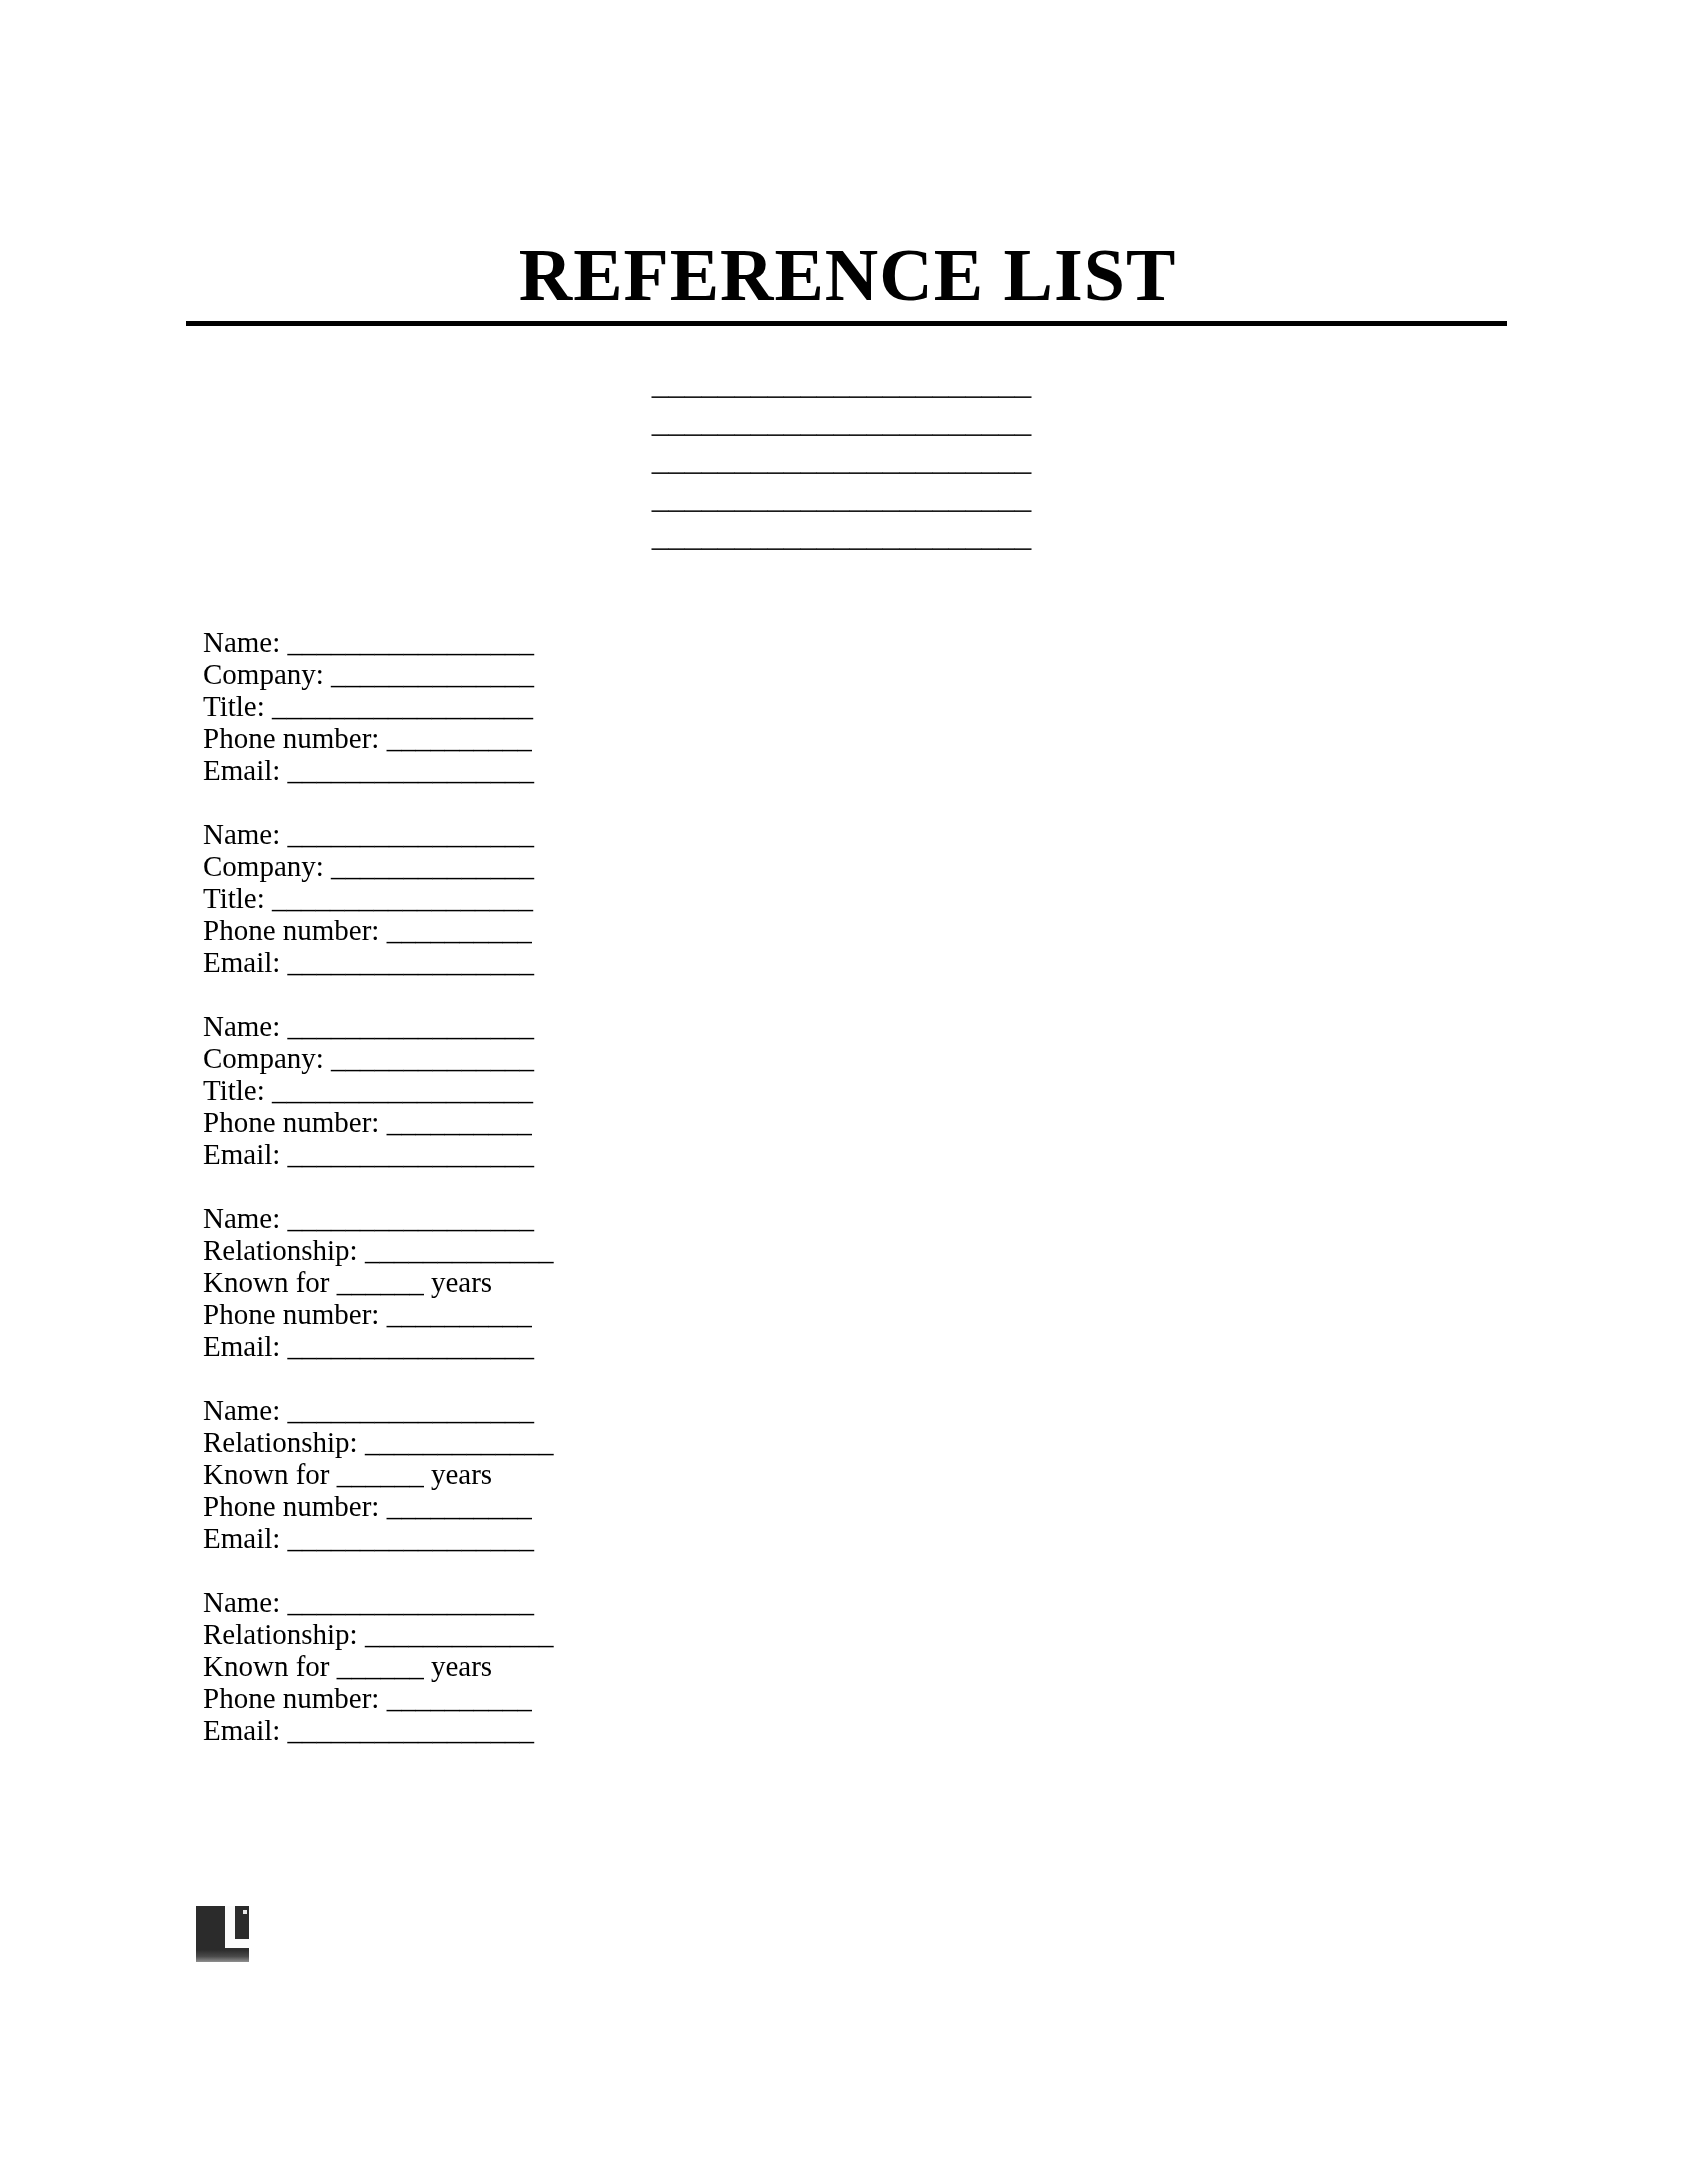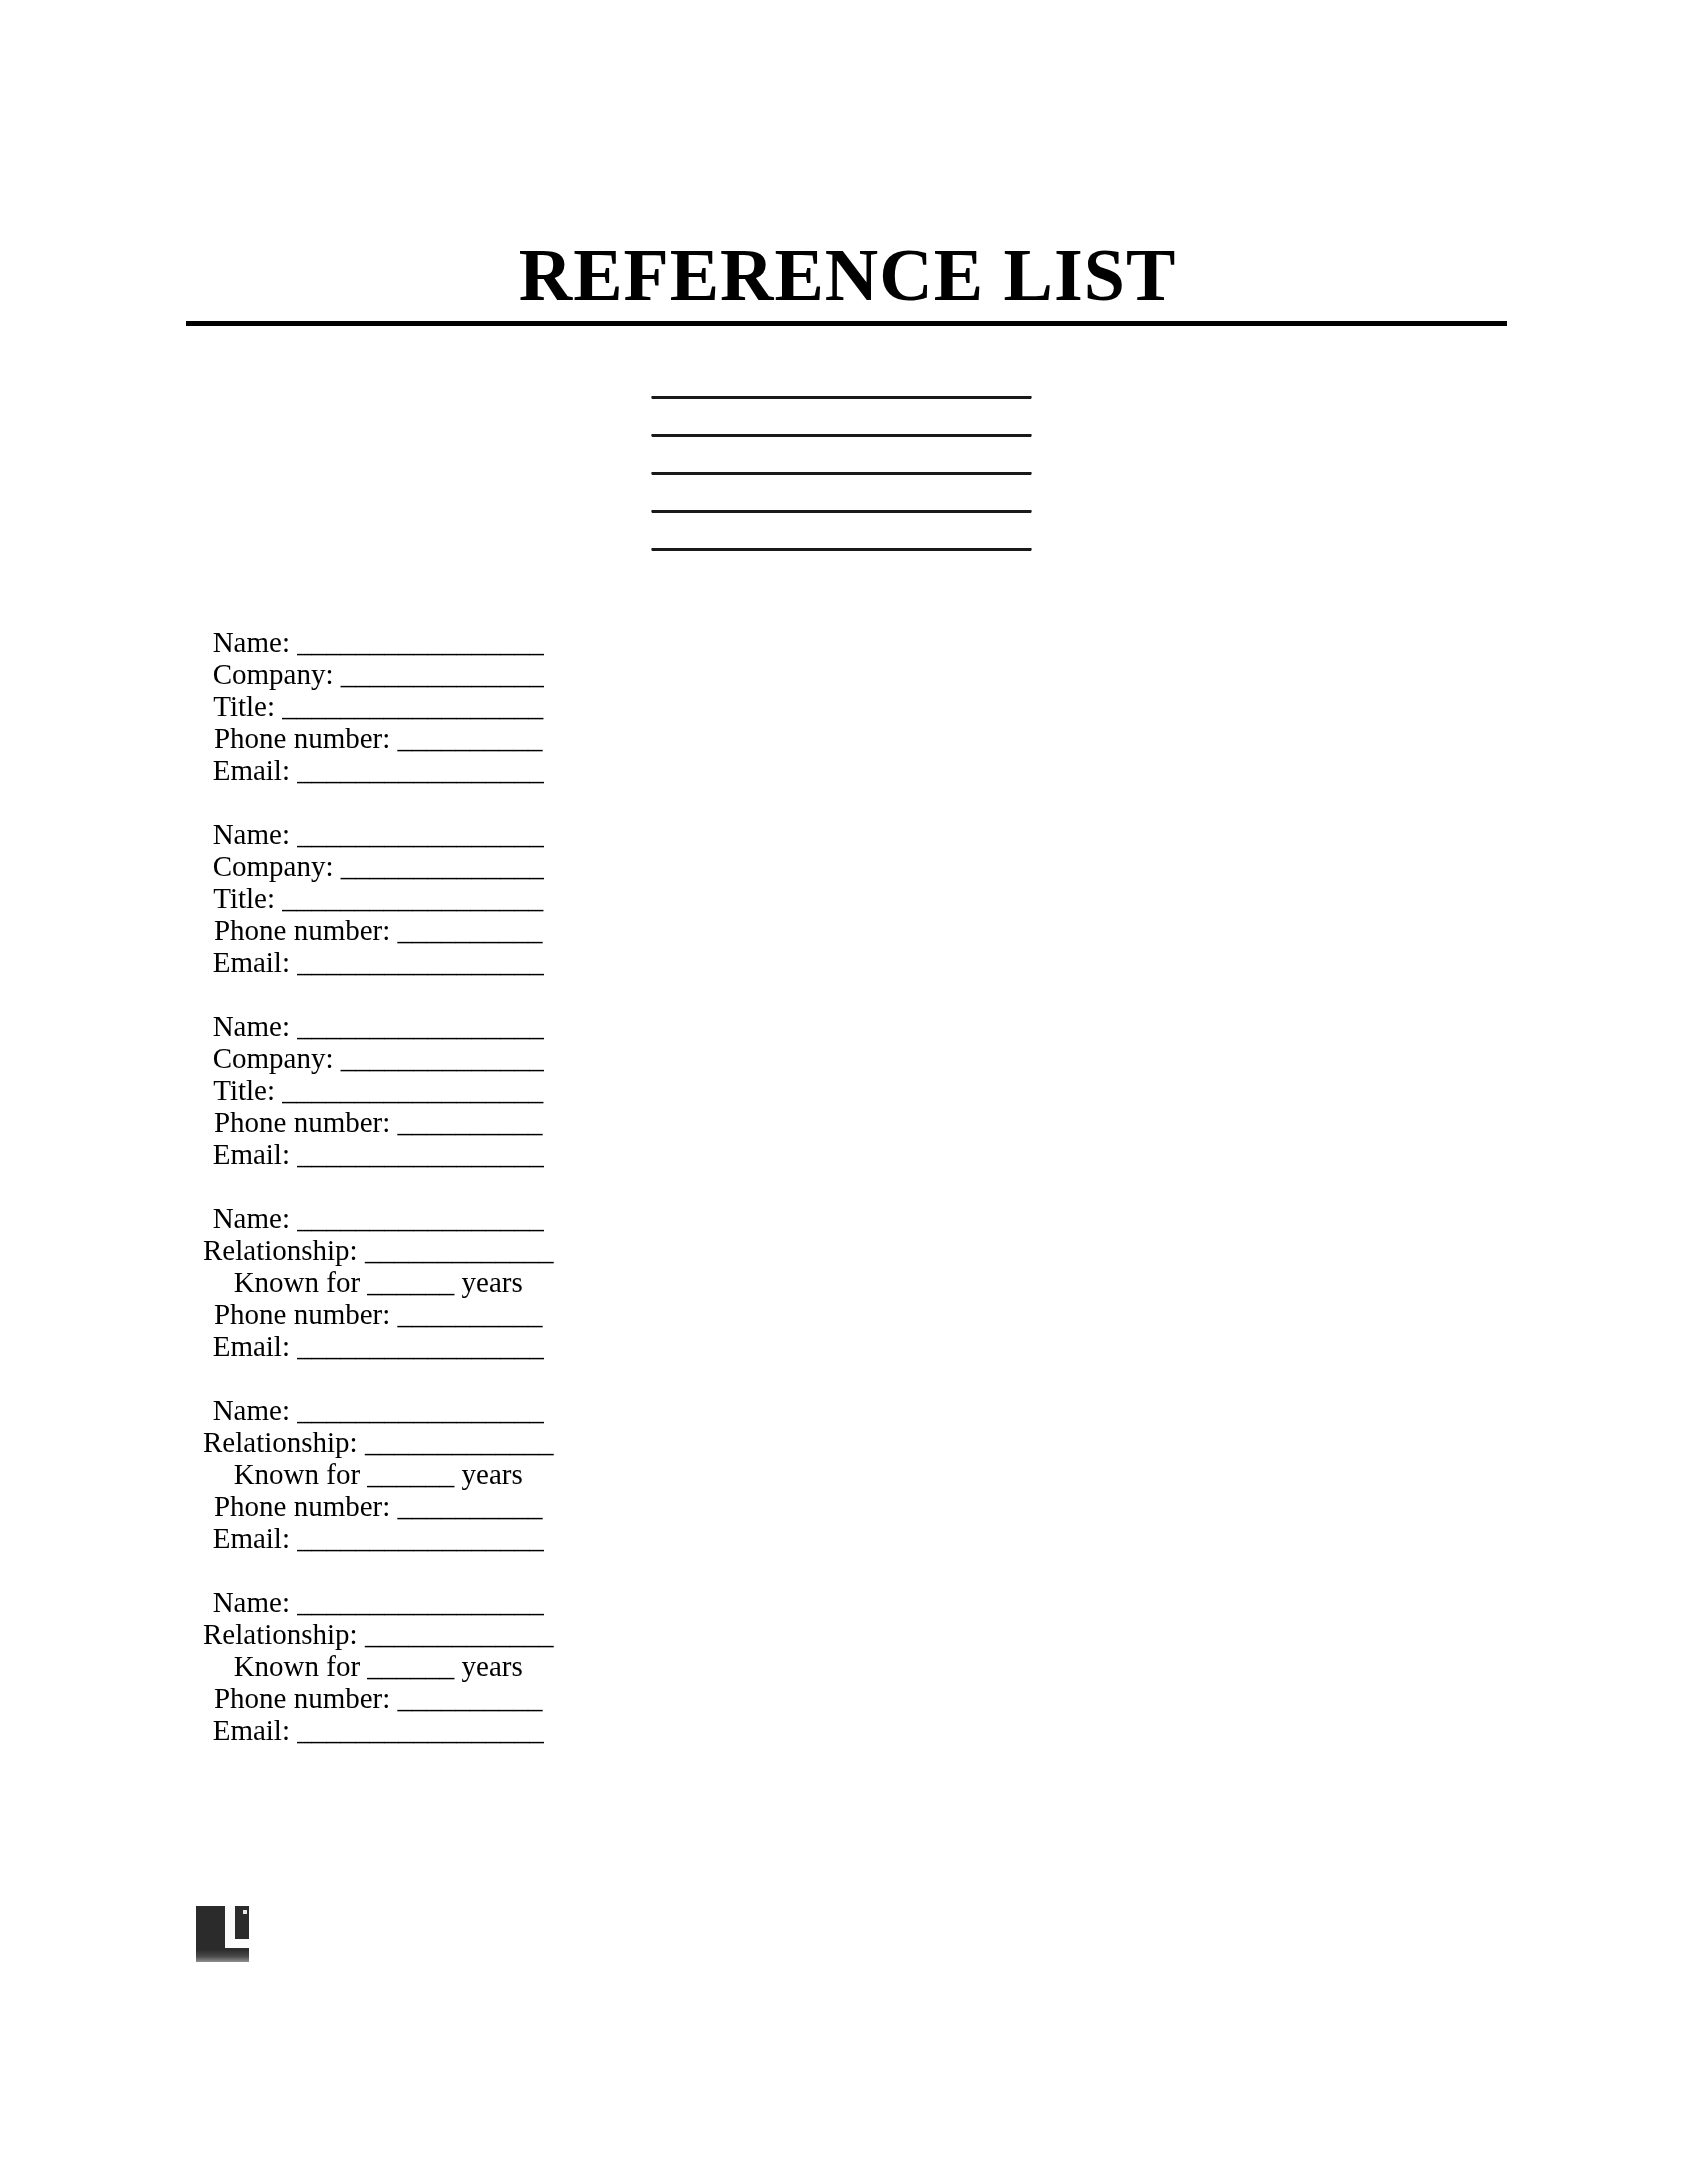--- a/index.html
+++ b/index.html
@@ -29,37 +29,36 @@
     width: 1321px; height: 5px;
     background: #000000;
   }
   .contact-lines {
     position: absolute;
     top: 364px; left: 0; right: 0;
     text-align: center;
     font-size: 33px;
     line-height: 38px;
     color: #1a1a1a;
-    text-decoration: underline;
   }
   .contact-lines .cline { white-space: pre; }
   .sections {
     position: absolute;
     left: 203px; top: 626px;
     font-size: 29px;
     line-height: 32px;
   }
   .sections h2 {
     margin: 0;
     font-size: 39px;
     line-height: 46px;
     font-weight: 700;
   }
   .ref-block { margin: 0 0 32px 0; }
-  .ref-block p { margin: 0; white-space: pre; text-align: center; }
+  .ref-block p { margin: 0; white-space: pre; }
   .brand-logo {
     position: absolute;
     left: 196px; top: 1906px;
     width: 53px; height: 56px;
     background: linear-gradient(180deg, #2b2b2b 0%, #2b2b2b 78%, #4a4a4a 90%, #909090 100%);
   }
   .logo-v {
     position: absolute;
     left: 29px; top: 0;
     width: 10px; height: 42px;

